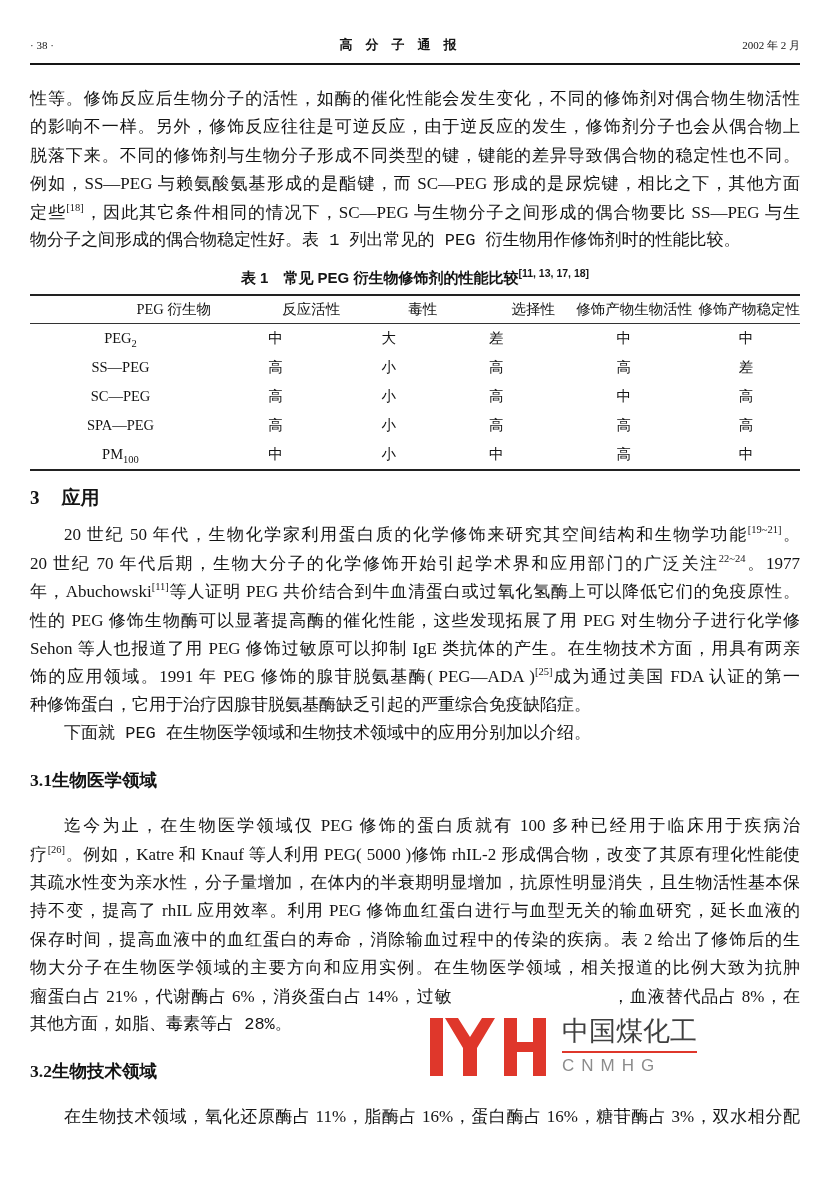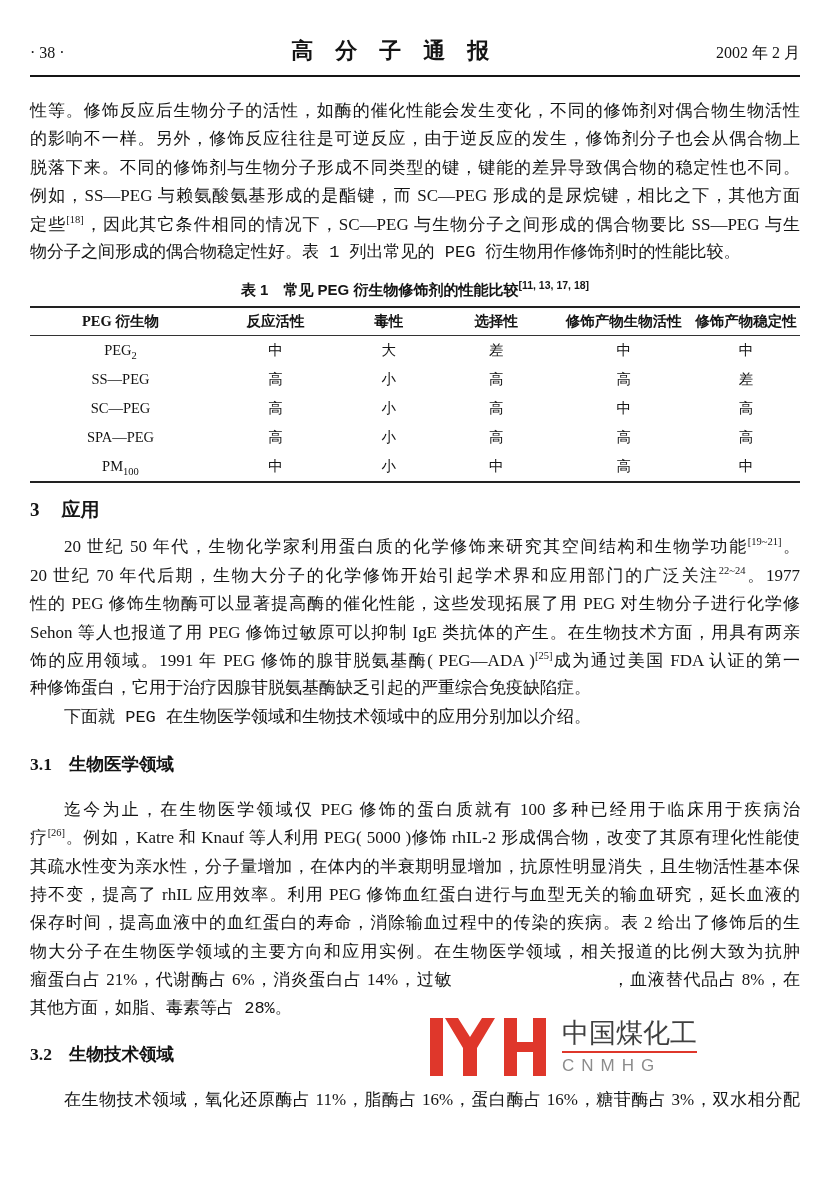--- a/index.html
+++ b/index.html
@@ -13,67 +13,67 @@
   }
   .content{margin:0 30px;}
   
   .page-header{
     margin:36px 30px 0;
     padding-bottom:9px;
     border-bottom:2px solid #151515;
     display:flex;align-items:baseline;justify-content:space-between;
     font-size:16px;
   }
-  .journal-title{font-size:22px;font-weight:bold;font-family:"Liberation Sans","DejaVu Sans",sans-serif;}
-  .page-no,.issue-date{font-size:16px;}
+  .journal-title{font-size:13px;font-weight:bold;font-family:"Liberation Sans","DejaVu Sans",sans-serif;}
+  .page-no,.issue-date{font-size:11px;}
   
   .para{font-size:17px;line-height:28.4px;}
   .para.mt{margin-top:20px;}
   .line{text-align:justify;text-align-last:justify;}
   .line.short{text-align-last:left;font-family:Liberation Mono, monospace;}
   .line.indent{text-indent:2em;}
   sup{font-size:10.5px;line-height:0;}
   sub{font-size:10.5px;line-height:0;}
   
   .tbl-caption{
     margin-top:12px;text-align:center;font-weight:bold;font-size:15px;line-height:22px;
     font-family:"Liberation Sans","DejaVu Sans",sans-serif;
   }
   table.perf{
     margin-top:5px;width:100%;border-collapse:collapse;
     border-top:2px solid #222;border-bottom:2.5px solid #222;
     font-size:14.5px;
   }
   table.perf th{
-    font-weight:bold;border-bottom:1px solid #333;
-    height:27px;text-align:center;padding:0;
+    font-weight:normal;border-bottom:1px solid #333;
+    height:27px;text-align:right;padding:0;
   }
   table.perf td{height:29px;text-align:center;padding:0;}
   
   .sec-h{
     margin:12px 0 8px;font-size:19px;font-weight:bold;line-height:30px;
     font-family:"Liberation Sans","DejaVu Sans",sans-serif;
   }
   .sec-h .num{font-family:"Liberation Serif","DejaVu Serif",serif;margin-right:22px;}
   .sub-h{
     font-size:17.5px;font-weight:bold;line-height:28.4px;
     font-family:"Liberation Sans","DejaVu Sans",sans-serif;
   }
-  .sub-h .num{font-family:"Liberation Serif","DejaVu Serif",serif;margin-right:17px;}
+  .sub-h .num{font-family:"Liberation Serif","DejaVu Serif",serif;margin-right:0;}
   
   .watermark{
     position:absolute;left:428px;top:1016px;
     background:#ffffff;
     display:flex;align-items:flex-start;
     padding:2px 6px 6px 2px;gap:16px;
   }
   .wm-text{display:flex;flex-direction:column;align-items:flex-start;}
   .wm-title{
     font-size:27px;line-height:30px;color:var(--wm-title-color,#3f3f3f);
-    font-family:Liberation Serif, serif;
+    font-family:Liberation Mono, monospace;
     border-bottom:2.5px solid var(--accent,#df372b);
     padding-bottom:3px;
   }
   .wm-sub{
     margin-top:3px;font-size:17px;letter-spacing:7px;
     color:var(--wm-sub-color,#8c8c8c);
     font-family:"Liberation Sans","DejaVu Sans",sans-serif;
   }
   .wm-logo{display:block;}
 </style>
@@ -156,20 +156,21 @@
         </tbody>
     </table>
 
     <h2 class="sec-h">
       <span class="num">3</span><span>应用</span>
     </h2>
 
     <div class="para">
         <div class="line indent">20 世纪 50 年代，生物化学家利用蛋白质的化学修饰来研究其空间结构和生物学功能<sup>[19~21]</sup>。</div>
         <div class="line">20 世纪 70 年代后期，生物大分子的化学修饰开始引起学术界和应用部门的广泛关注<sup>22~24</sup>。1977</div>
+        <div class="line">年，Abuchowski<sup>[11]</sup>等人证明 PEG 共价结合到牛血清蛋白或过氧化氢酶上可以降低它们的免疫原性。</div>
         <div class="line">性的 PEG 修饰生物酶可以显著提高酶的催化性能，这些发现拓展了用 PEG 对生物分子进行化学修</div>
         <div class="line">Sehon 等人也报道了用 PEG 修饰过敏原可以抑制 IgE 类抗体的产生。在生物技术方面，用具有两亲</div>
         <div class="line">饰的应用领域。1991 年 PEG 修饰的腺苷脱氨基酶( PEG—ADA )<sup>[25]</sup>成为通过美国 FDA 认证的第一</div>
         <div class="line short">种修饰蛋白，它用于治疗因腺苷脱氨基酶缺乏引起的严重综合免疫缺陷症。</div>
       </div>
     <div class="para">
         <div class="line indent short">下面就 PEG 在生物医学领域和生物技术领域中的应用分别加以介绍。</div>
       </div>
 
     <h3 class="sub-h">

